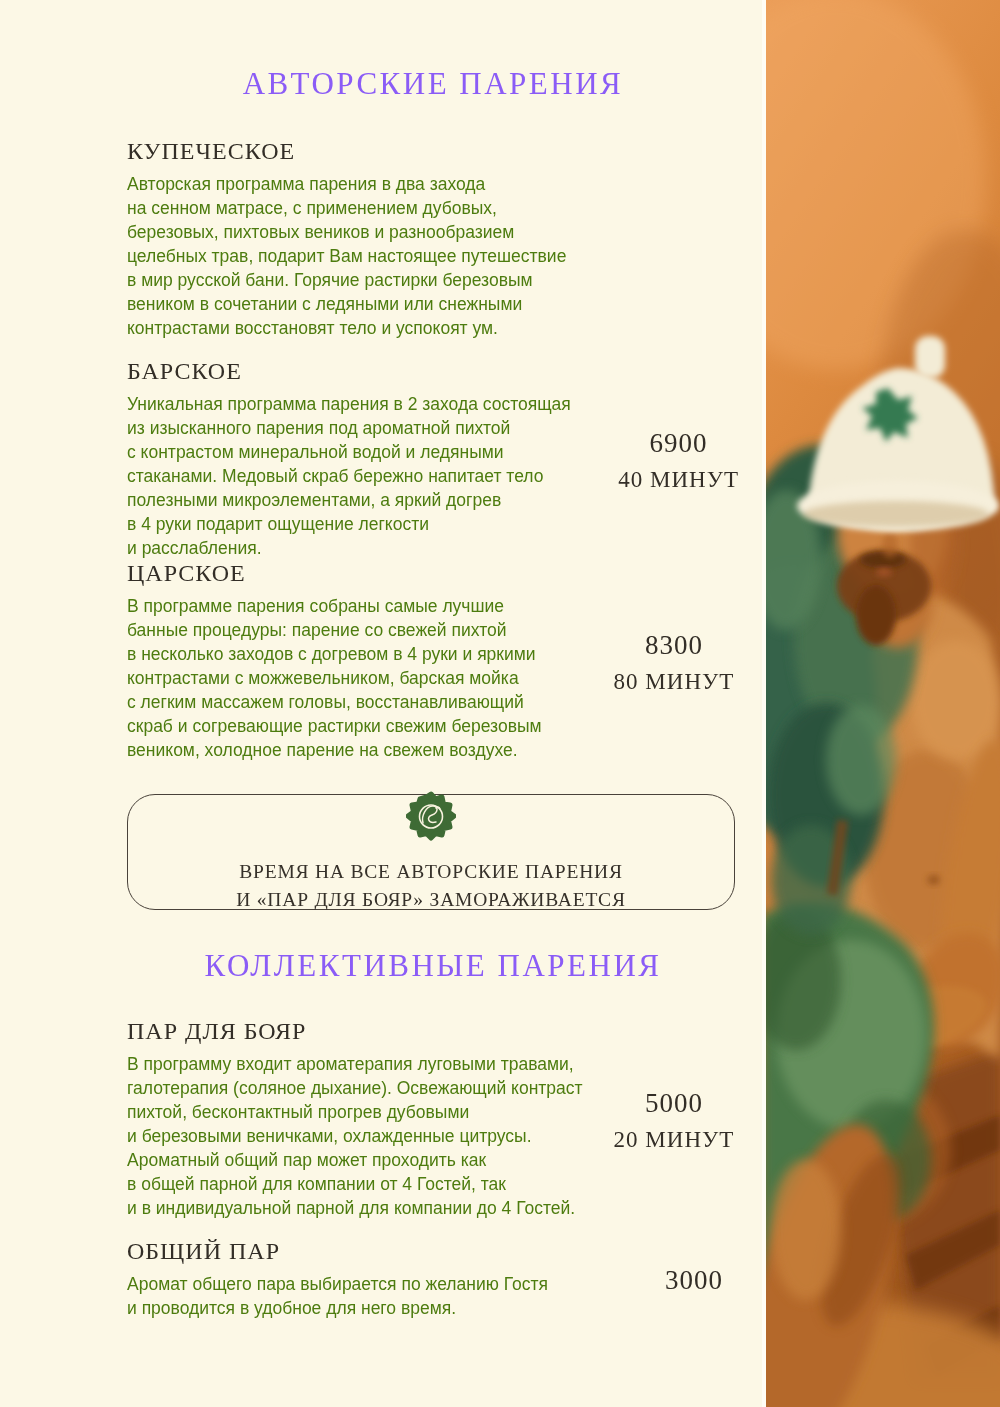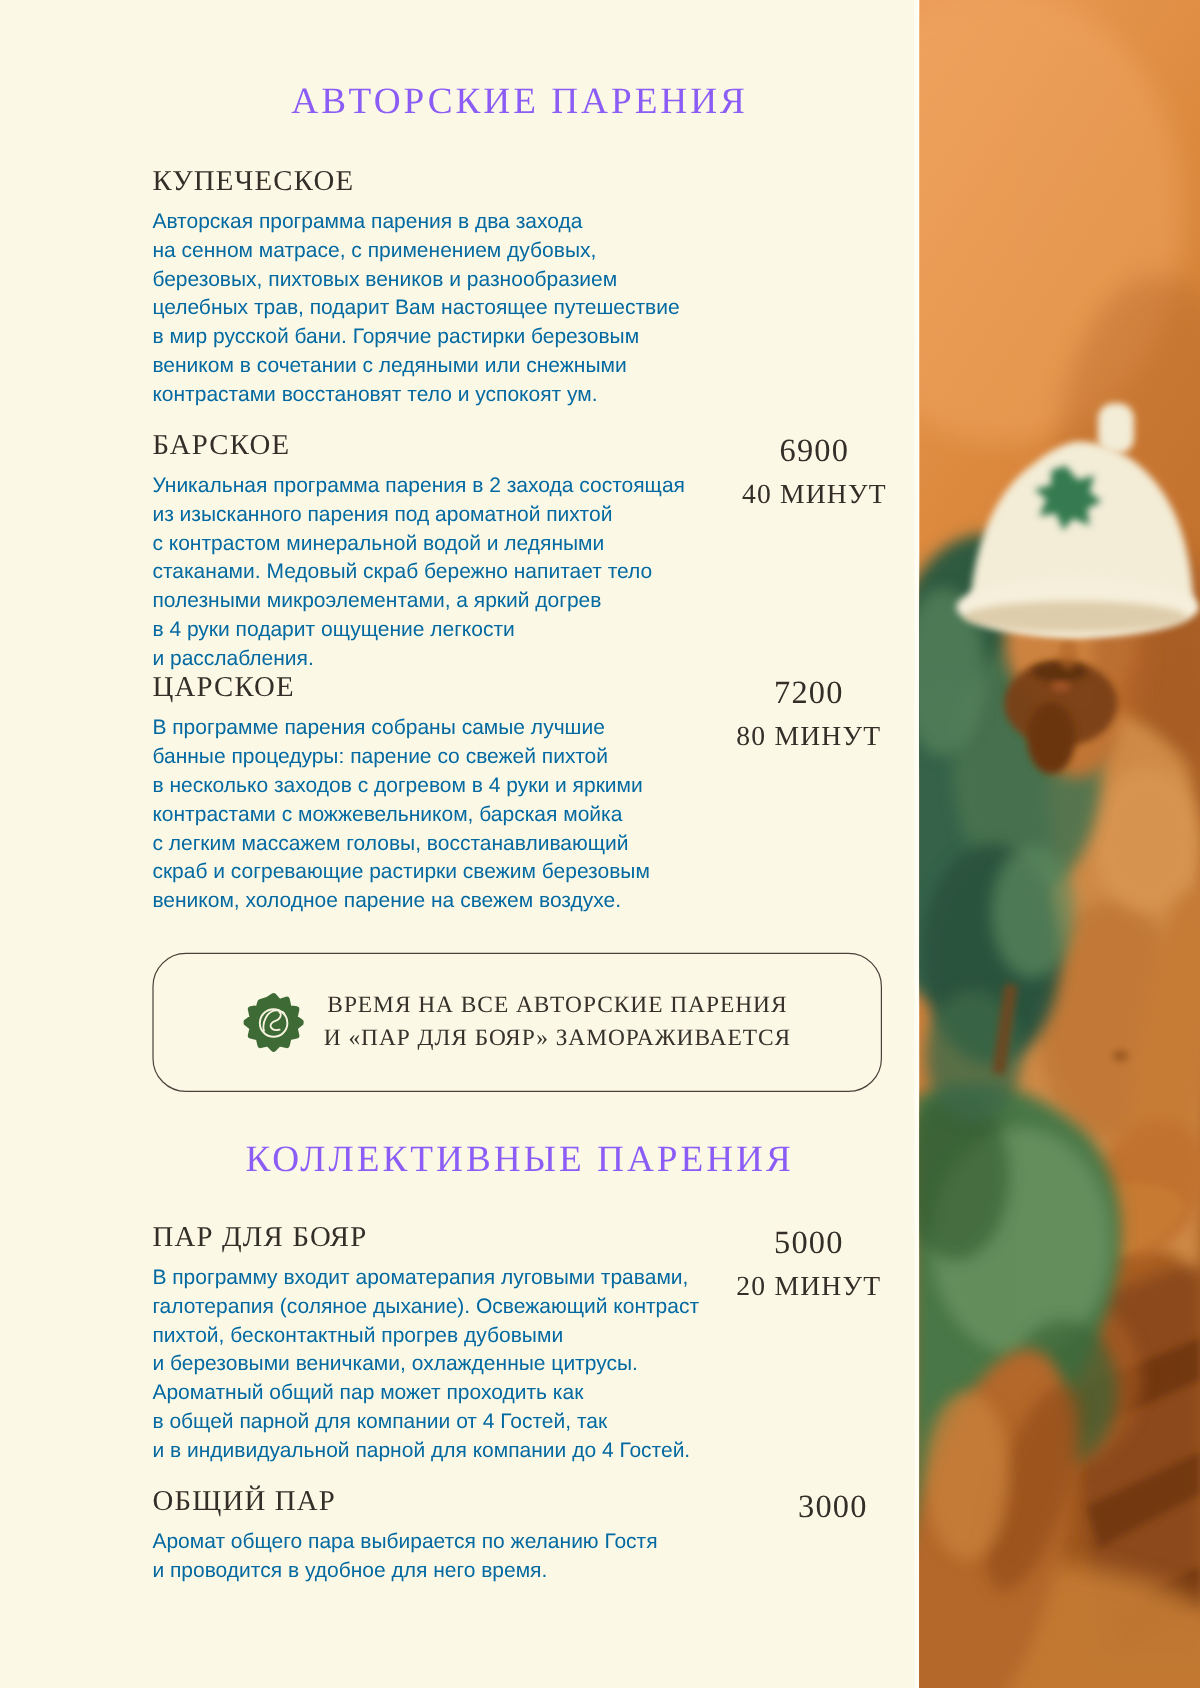--- a/index.html
+++ b/index.html
@@ -19,40 +19,40 @@
     font-size:31px;
     letter-spacing:2.5px;
     color:#8b5cf6;
     font-weight:400;
     white-space:nowrap;
   }
   .title-authors{margin-top:66px;}
   .title-collective{margin-top:38px;}
   .menu-item{
     display:flex;
-    align-items:flex-start;
+    align-items:center;
   }
   .item-left{width:482px;}
   .item-right{
     flex:1;
     text-align:center;
     padding-top:2px;
   }
   .item-name{
     font-size:24px;
     letter-spacing:1px;
     color:#332e27;
     font-weight:400;
   }
   .item-desc{
     margin-top:7px;
     font-family:"Liberation Sans", sans-serif;
     font-size:17.5px;
     line-height:24px;
-    color:#0369a1;
+    color:#4d7c0f;
     white-space:pre-line;
   }
   .item-price{
     font-size:27px;
     color:#332e27;
     letter-spacing:1px;
   }
   .item-duration{
     margin-top:8px;
     font-size:23px;
@@ -67,20 +67,21 @@
     margin-top:32px;
     width:608px;
     height:116px;
     box-sizing:border-box;
     border:1.6px solid #49423a;
     border-radius:28px;
     display:flex;
     align-items:center;
     justify-content:center;
     gap:17px;
+    flex-direction:column;
   }
   .note-text{
     font-size:19.5px;
     line-height:28px;
     letter-spacing:0.8px;
     color:#36312a;
     text-align:center;
     white-space:pre-line;
   }
   .seal{width:50px;height:50px;flex:0 0 auto;}
@@ -135,21 +136,21 @@
       <div class="item-name">ЦАРСКОЕ</div>
       <div class="item-desc">В программе парения собраны самые лучшие
 банные процедуры: парение со свежей пихтой
 в несколько заходов с догревом в 4 руки и яркими
 контрастами с можжевельником, барская мойка
 с легким массажем головы, восстанавливающий
 скраб и согревающие растирки свежим березовым
 веником, холодное парение на свежем воздухе.</div>
     </div>
     <div class="item-right">
-      <div class="item-price">7200</div>
+      <div class="item-price">8300</div>
       <div class="item-duration">80 МИНУТ</div>
     </div>
   </div>
 
   <div class="note-box">
     <svg class="seal" viewBox="0 0 50 50">
       <polygon points="25,3 29.5,8 36,6 37.5,13 44,14 42.5,21 48,25 42.5,29.5 44,36 37.5,37.5 36,44 29.5,42.5 25,47 20.5,42.5 14,44 12.5,37.5 6,36 7.5,29.5 2,25 7.5,21 6,14 12.5,13 14,8 20.5,6" fill="#3e6b35" stroke="#3e6b35" stroke-width="5" stroke-linejoin="round"></polygon>
       <circle cx="25" cy="25.5" r="11.5" fill="none" stroke="#f8f3df" stroke-width="1.6"></circle>
       <path d="M17,32 C 15,25 20,15 27,15 C 33,15 32,22 26,24 C 20,26 22,33 30,31 M30,17 q 3,-2 4,1" fill="none" stroke="#f8f3df" stroke-width="1.5" stroke-linecap="round"></path>
     </svg>

